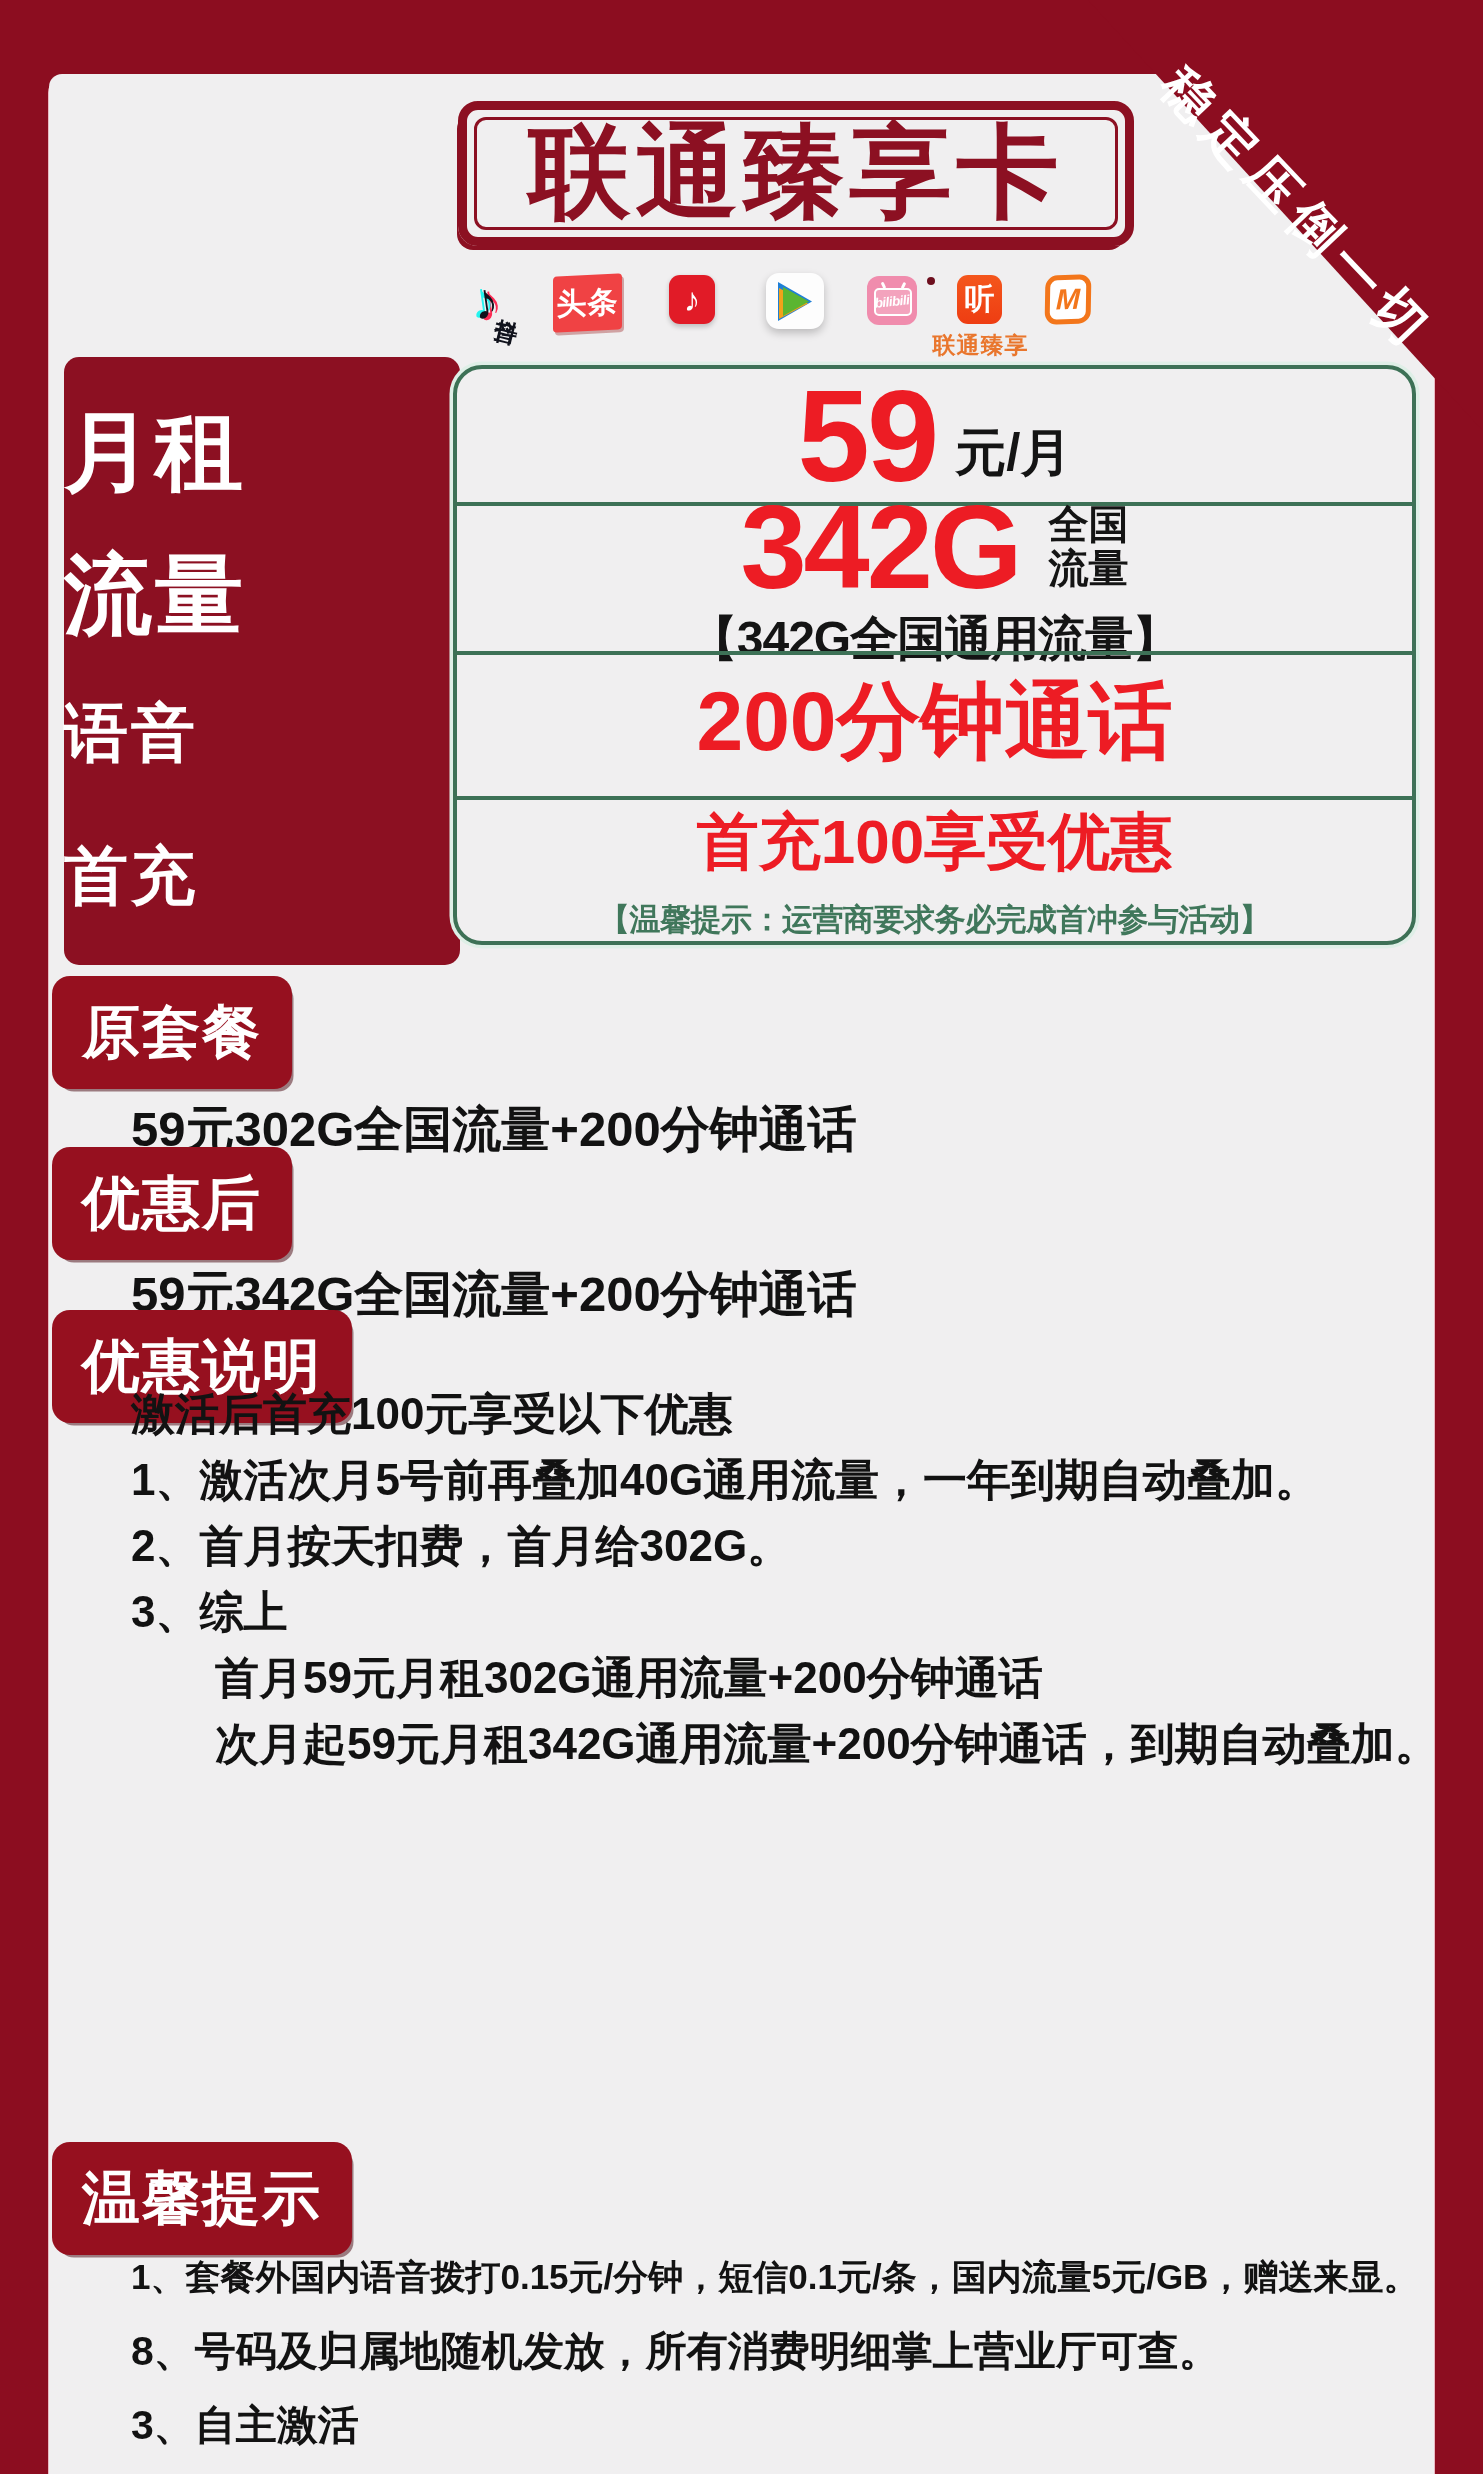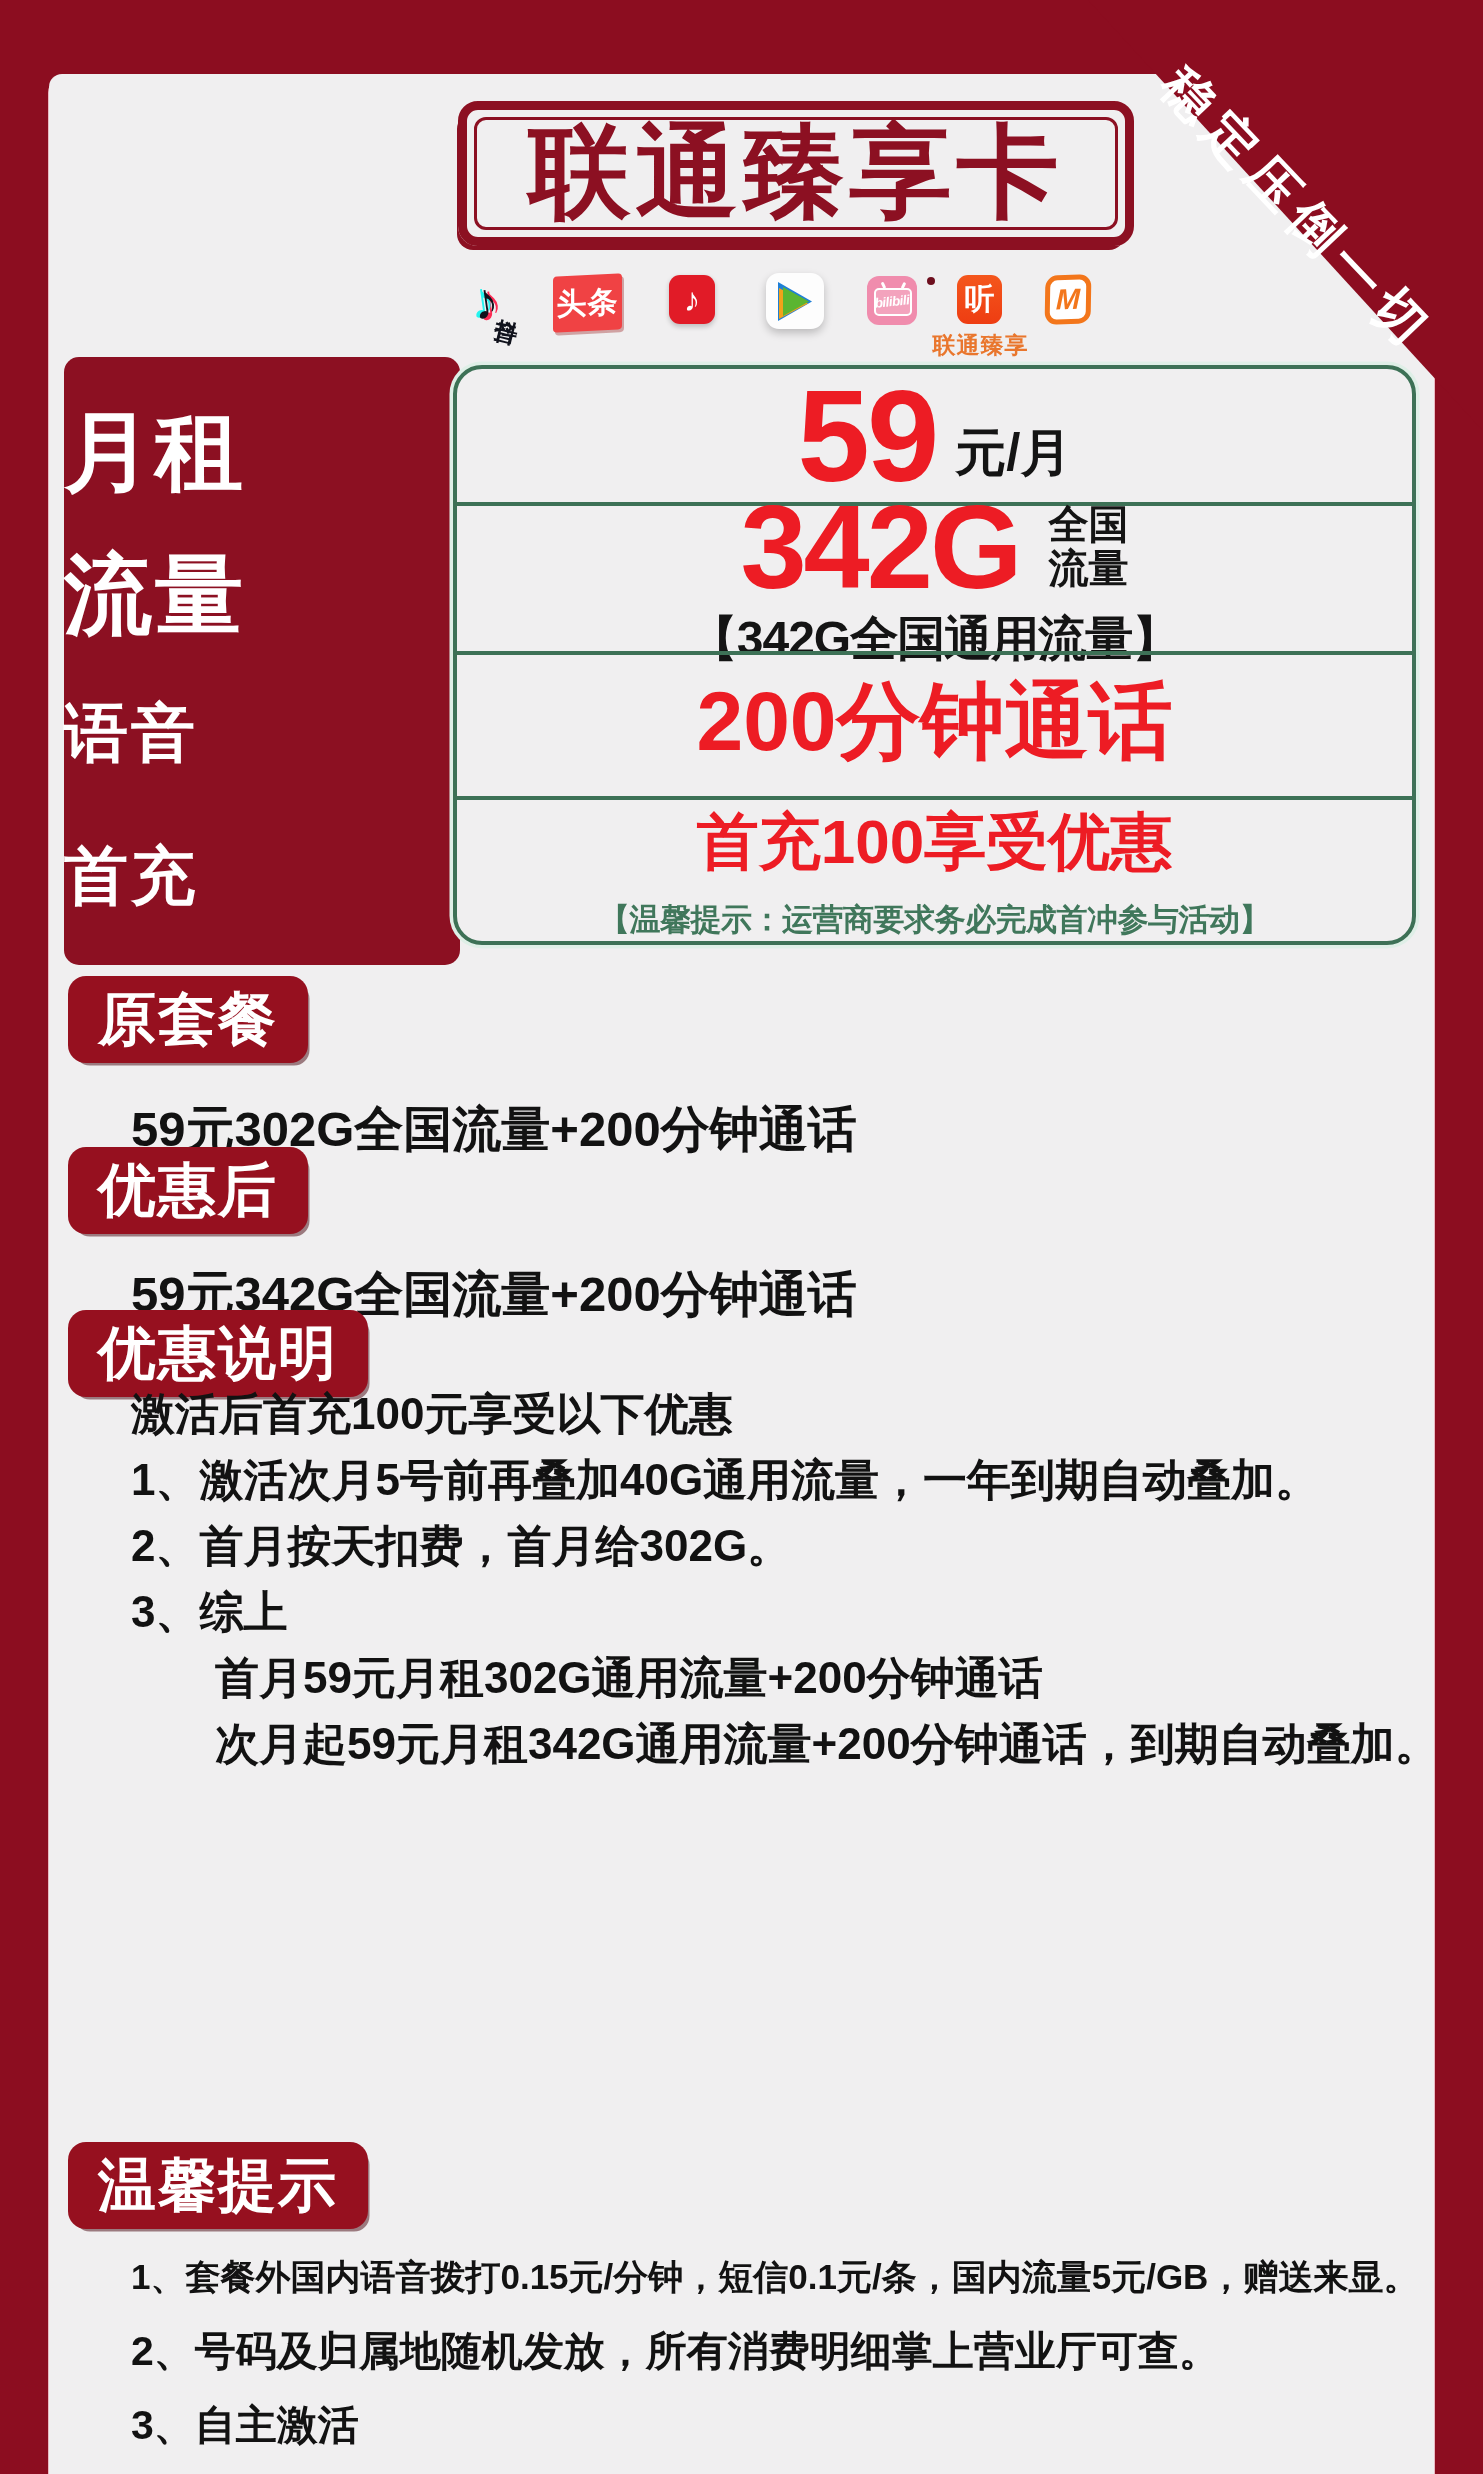--- a/index.html
+++ b/index.html
@@ -118,21 +118,21 @@
   .r1-unit { font-size:51px; color:#141414; font-weight:900; margin-left:19px; padding-top:35px; }
   .r2-top  { display:flex; align-items:center; }
   .r2-big  { font-size:119px; letter-spacing:-3px; line-height:1; }
   .r2-stack{ display:flex; flex-direction:column; margin-left:29px; font-size:40px; font-weight:900; color:#141414; line-height:1.12; }
   .r2-sub  { font-size:48px; font-weight:900; color:#141414; margin-top:1px; letter-spacing:-1px; white-space:nowrap; }
   .r3-val  { font-size:84px; }
   .r4-val  { font-size:62px; }
   .r4-note { font-size:31px; color:#40775b; font-weight:800; margin-top:15px; letter-spacing:-0.5px; white-space:nowrap; }
   
   .badge {
-    position:absolute; left:68px; height:81px; padding:3px 30px;
+    position:absolute; left:52px; height:81px; padding:16px 30px;
     background:#96101f; border-radius:18px; color:#fff; font-size:58px; font-weight:900;
     display:inline-flex; align-items:center; letter-spacing:2px; white-space:nowrap;
     box-shadow:4px 5px 0 -2.5px rgba(70,5,14,.5);
   }
   .badge-original   { top:976px; }
   .badge-discounted { top:1147px; }
   .badge-details    { top:1310px; }
   .badge-tips       { top:2142px; }
   .sec-line { position:absolute; font-weight:900; color:#121212; white-space:nowrap; }
   .line-original   { left:131px; top:1089px; font-size:49px;margin-top:8px; }
@@ -224,19 +224,19 @@
     <div>1、激活次月5号前再叠加40G通用流量，一年到期自动叠加。</div>
     <div>2、首月按天扣费，首月给302G。</div>
     <div>3、综上</div>
     <div class="indent">首月59元月租302G通用流量+200分钟通话</div>
     <div class="indent">次月起59元月租342G通用流量+200分钟通话，到期自动叠加。</div>
   </div>
 
   <div class="badge badge-tips">温馨提示</div>
   <div class="tips-list">
     <div class="long">1、套餐外国内语音拨打0.15元/分钟，短信0.1元/条，国内流量5元/GB，赠送来显。</div>
-    <div>2、号码及归属地随机发放，所有消费明细掌上营业厅可查。</div>
+    <div>8、号码及归属地随机发放，所有消费明细掌上营业厅可查。</div>
     <div>3、自主激活</div>
     <div>4、合约期12个月。</div>
 
   </div>
 </div>
 
 
 </body></html>

